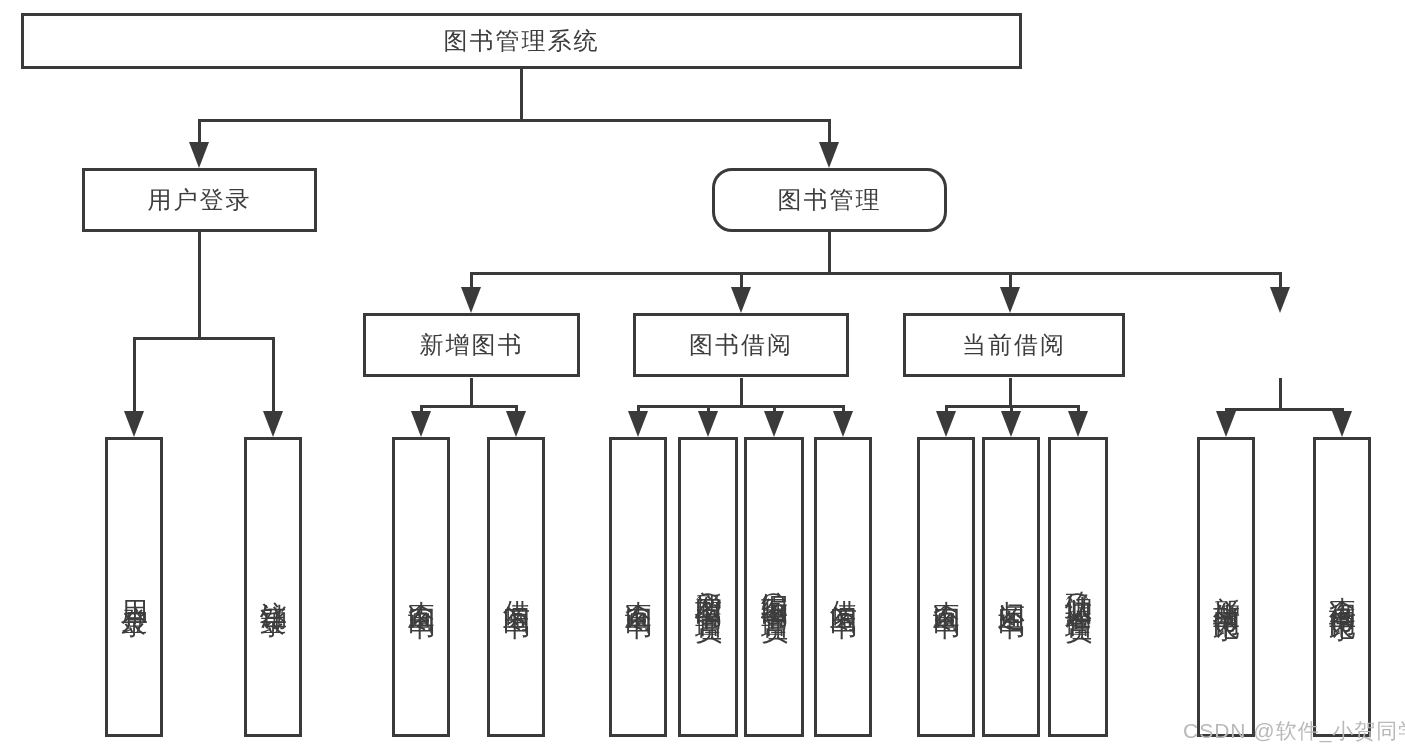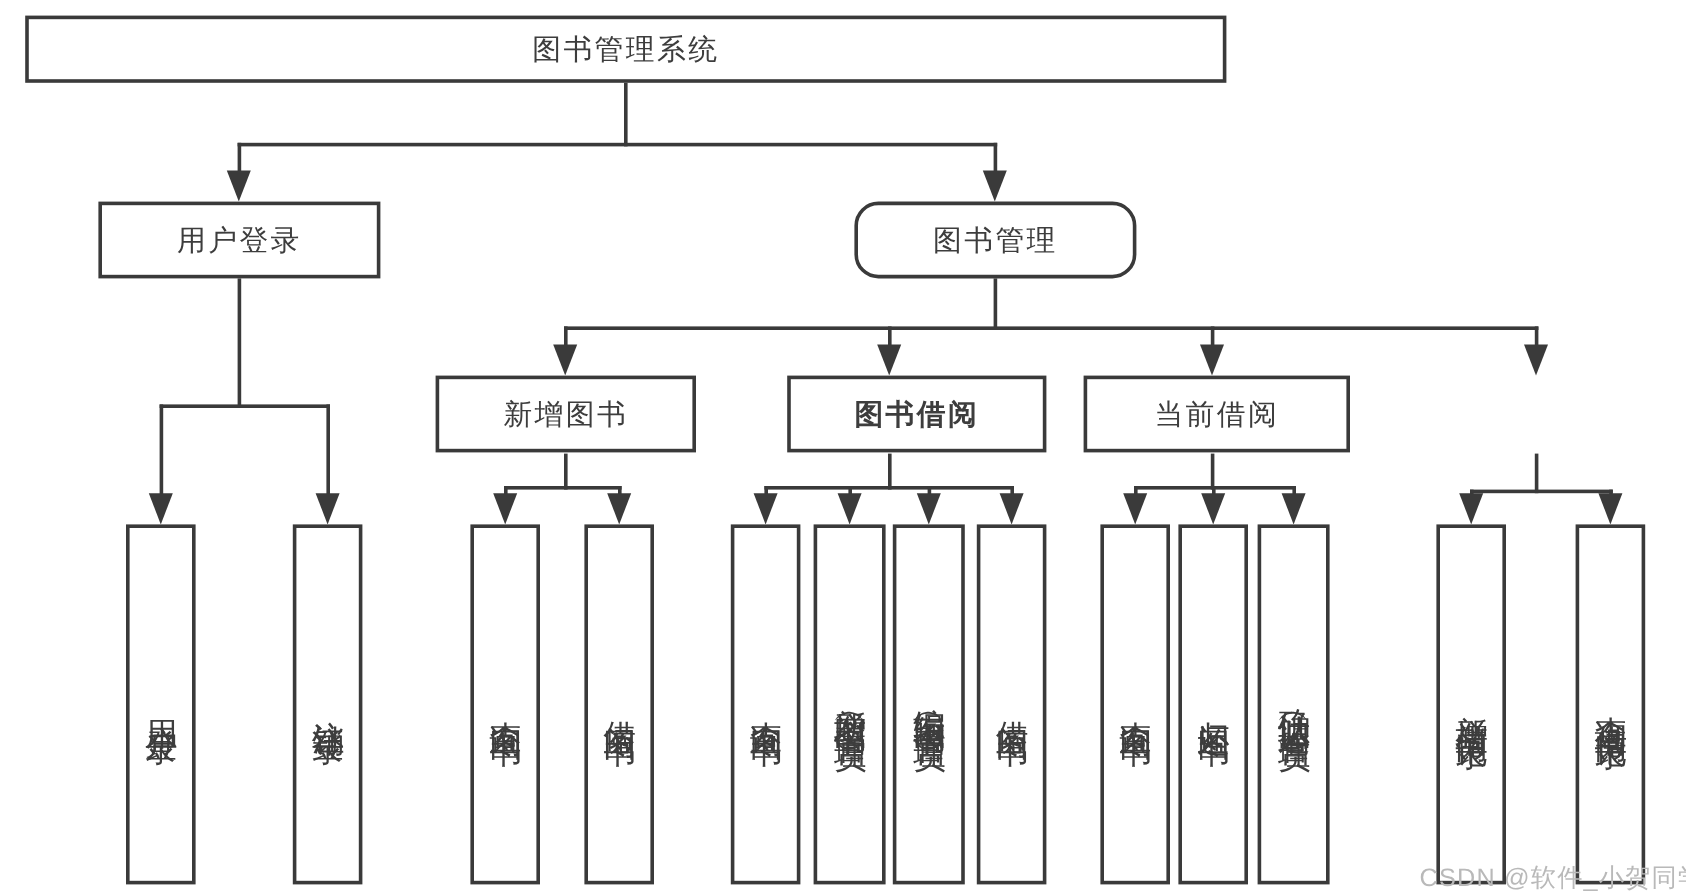--- a/index.html
+++ b/index.html
@@ -66,21 +66,21 @@
   <div class="vline" style="left:470px;top:272px;height:20px;"></div>
   <div class="vline" style="left:740px;top:272px;height:20px;"></div>
   <div class="vline" style="left:1009px;top:272px;height:20px;"></div>
   <div class="vline" style="left:1279px;top:272px;height:20px;"></div>
   <div class="arrow" style="left:461px;top:287px;"></div>
   <div class="arrow" style="left:731px;top:287px;"></div>
   <div class="arrow" style="left:1000px;top:287px;"></div>
   <div class="arrow" style="left:1270px;top:287px;"></div>
 
   <div class="hbox" style="left:363px;top:313px;width:217px;height:64px;">新增图书</div>
-  <div class="hbox" style="left:656px;top:313px;width:216px;height:64px;font-weight:bold;">图书借阅</div>
+  <div class="hbox" style="left:633px;top:313px;width:216px;height:64px;">图书借阅</div>
   <div class="hbox" style="left:903px;top:313px;width:222px;height:64px;">当前借阅</div>
 
   <div class="vline" style="left:470px;top:378px;height:30px;"></div>
   <div class="hline" style="left:420px;top:405px;width:98px;"></div>
   <div class="vline" style="left:420px;top:405px;height:10px;"></div>
   <div class="vline" style="left:515px;top:405px;height:10px;"></div>
   <div class="arrow" style="left:411px;top:411px;"></div>
   <div class="arrow" style="left:506px;top:411px;"></div>
 
   <div class="vline" style="left:740px;top:378px;height:30px;"></div>

